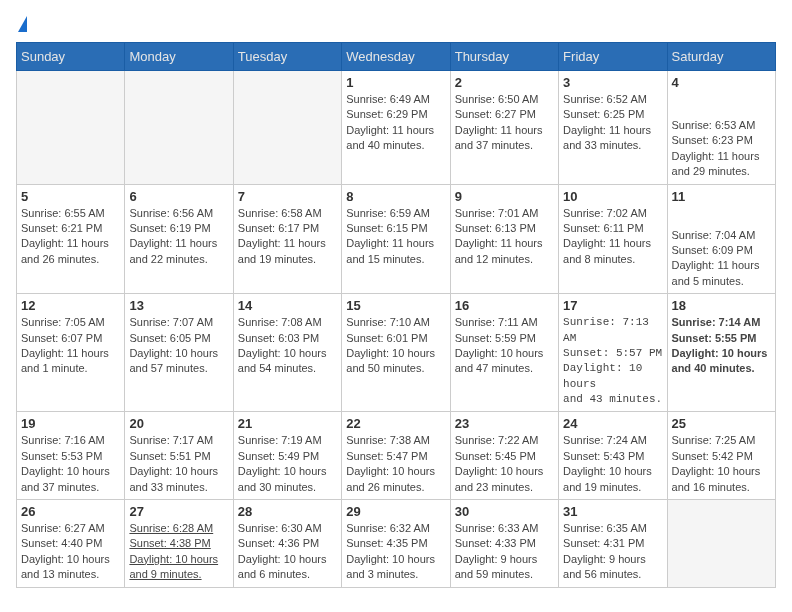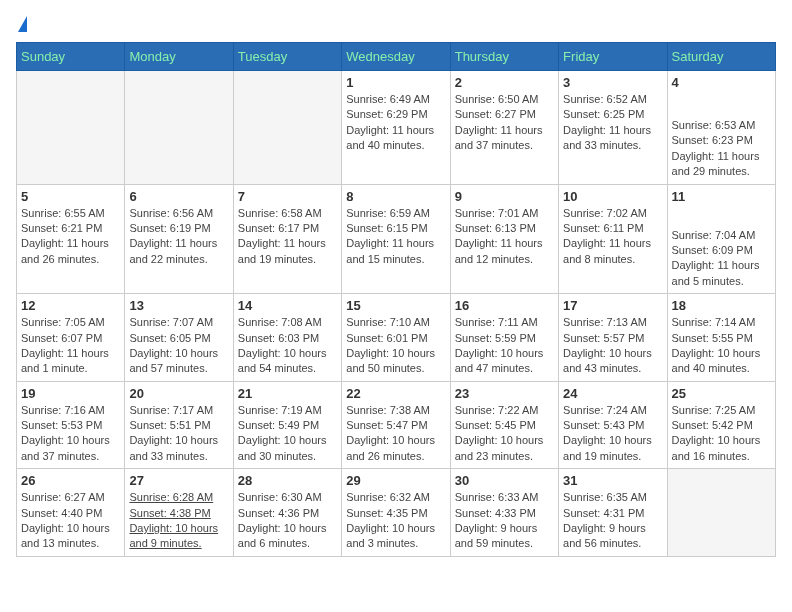--- a/index.html
+++ b/index.html
@@ -33,21 +33,21 @@
       font-size: 16px;
       color: #555;
     }
     .calendar {
       width: 100%;
       border-collapse: collapse;
       font-size: 11px;
     }
     .calendar th {
       background-color: #2a6db5;
-      color: #86efac;
+      color: #e5e5e5;
       padding: 6px 4px;
       text-align: left;
       font-size: 13px;
       font-weight: normal;
       border: 1px solid #1a5da5;
     }
     .calendar td {
       vertical-align: top;
       border: 1px solid #ccc;
       padding: 4px;
@@ -215,28 +215,28 @@
         </td>
         <td>
           <div class="day-number">16</div>
           <div class="day-info" style="white-space: pre-line;">Sunrise: 7:11 AM
 Sunset: 5:59 PM
 Daylight: 10 hours
 and 47 minutes.</div>
         </td>
         <td>
           <div class="day-number">17</div>
-          <div class="day-info" style="white-space: pre-line;">Sunrise: 7:13 AM
+          <div class="day-info" style="white-space: pre-line; font-family: Liberation Mono, monospace;">Sunrise: 7:13 AM
 Sunset: 5:57 PM
 Daylight: 10 hours
 and 43 minutes.</div>
         </td>
         <td>
           <div class="day-number">18</div>
-          <div class="day-info" style="white-space: pre-line;">Sunrise: 7:14 AM
+          <div class="day-info" style="white-space: pre-line; font-weight: bold;">Sunrise: 7:14 AM
 Sunset: 5:55 PM
 Daylight: 10 hours
 and 40 minutes.</div>
         </td>
       </tr>
       <tr>
         <td>
           <div class="day-number">19</div>
           <div class="day-info" style="white-space: pre-line;">Sunrise: 7:16 AM
 Sunset: 5:53 PM

